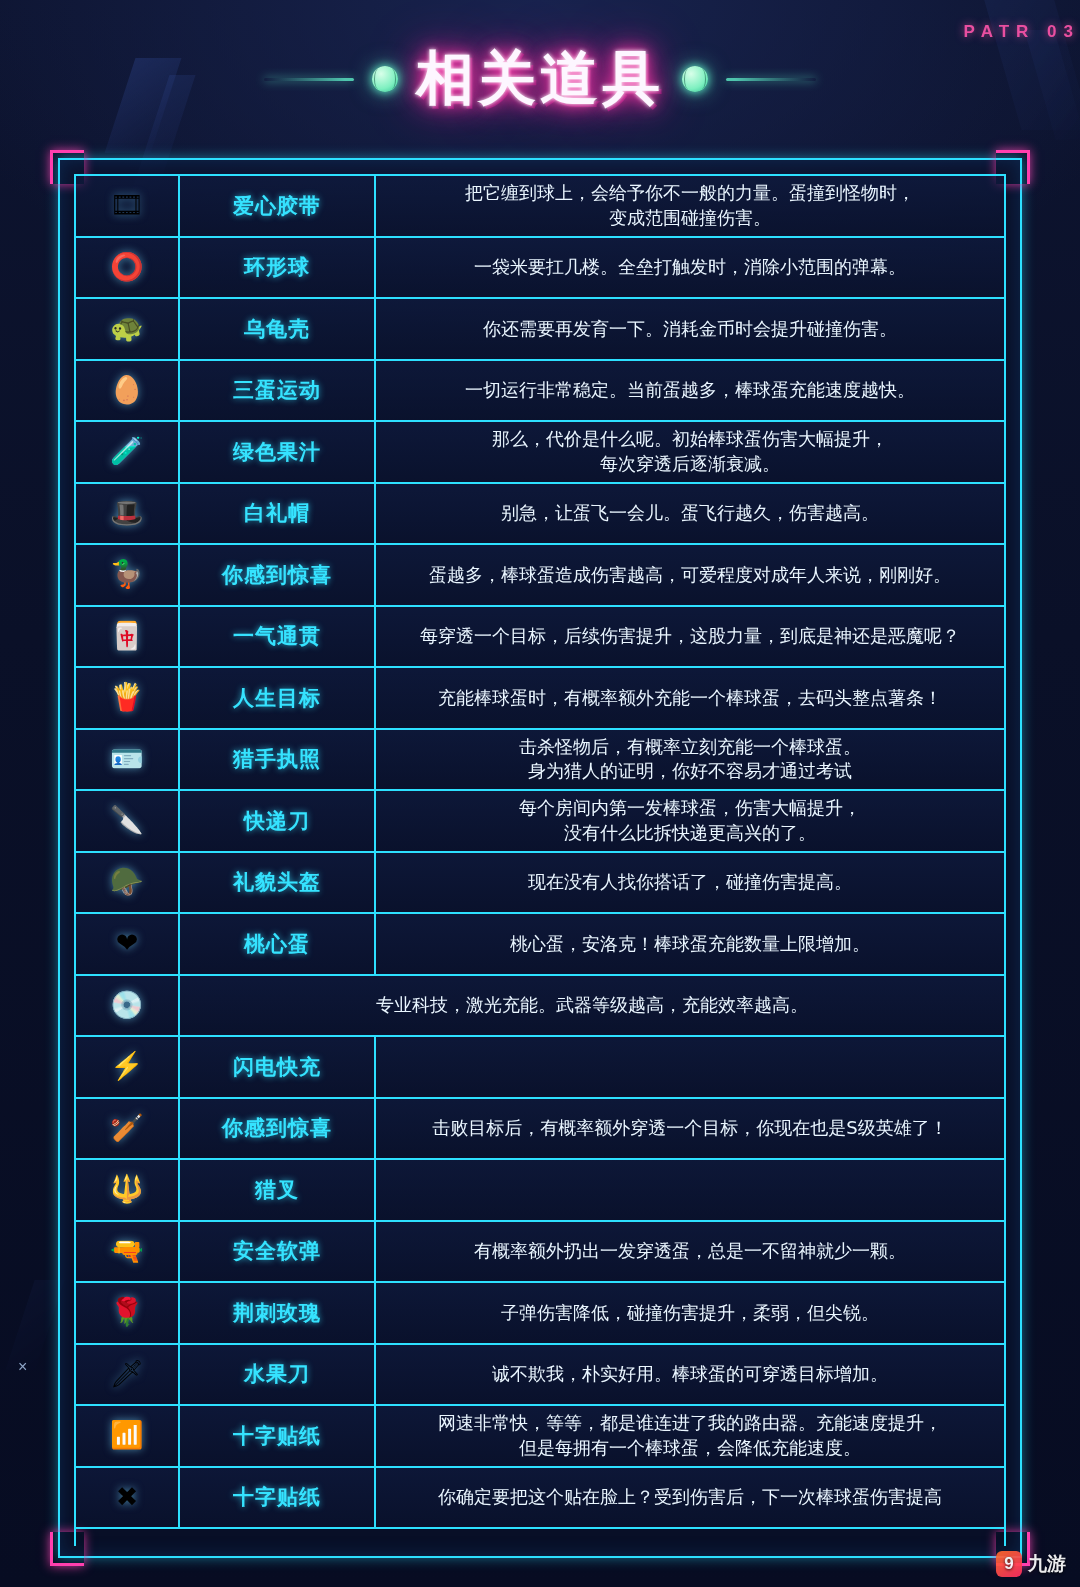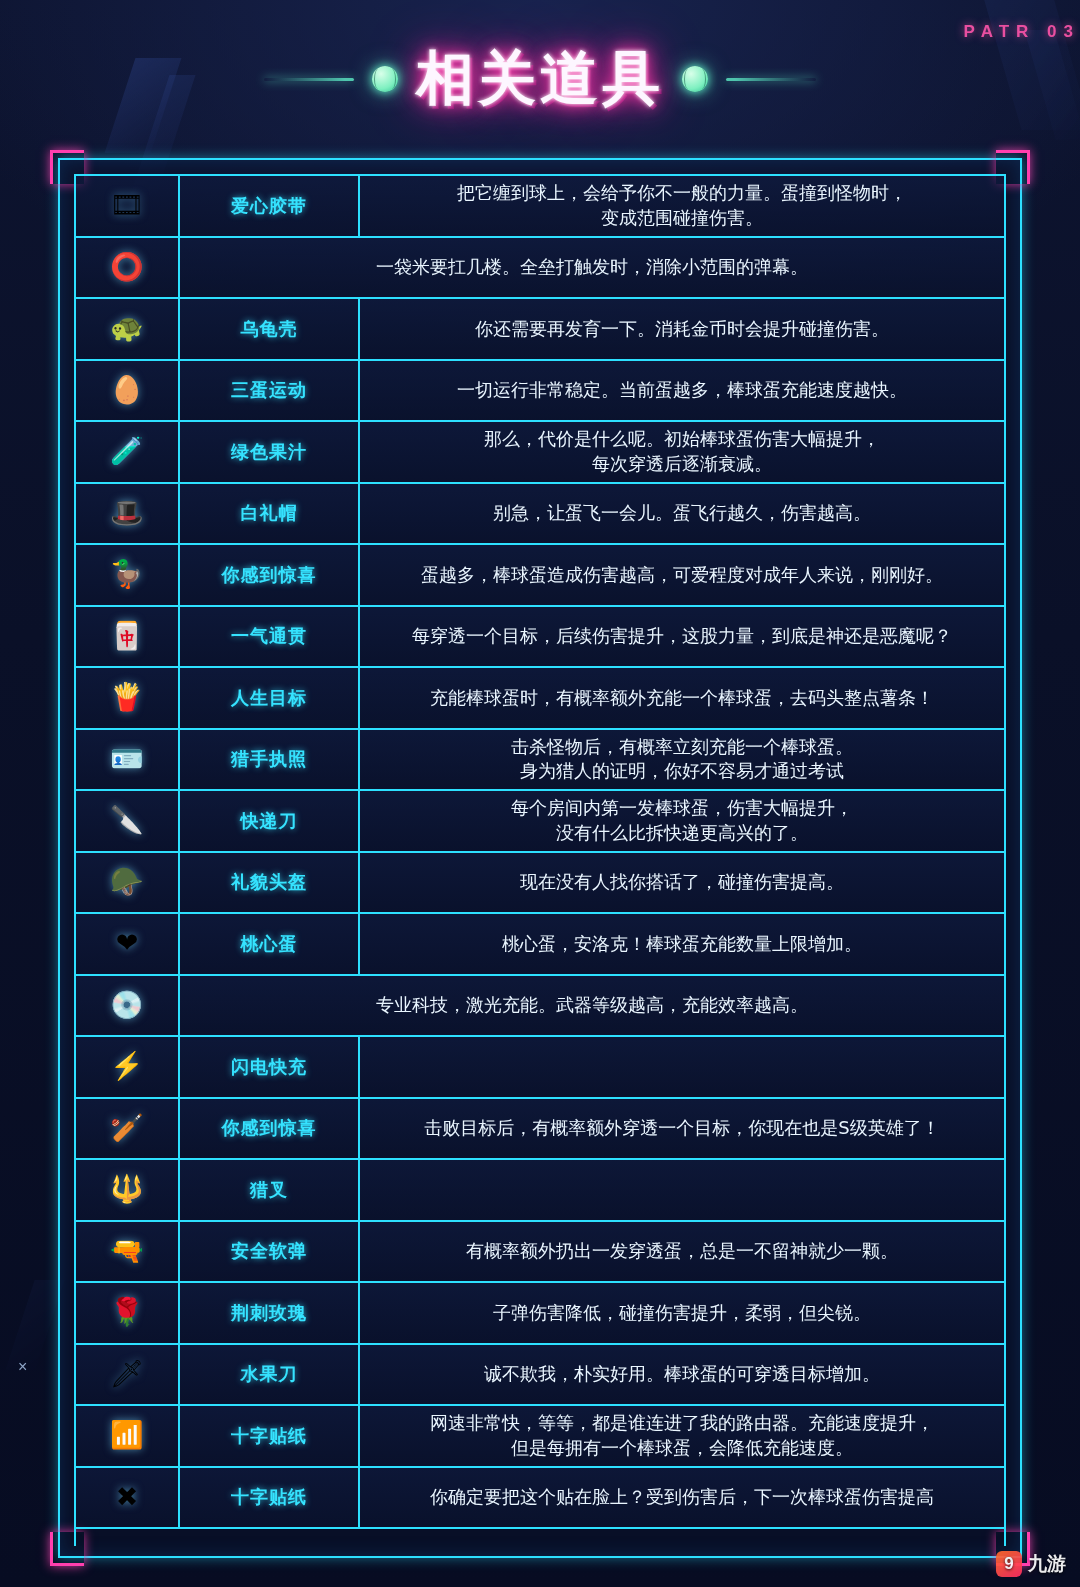--- a/index.html
+++ b/index.html
@@ -110,25 +110,25 @@
     height: 61.5px;
     border-bottom: 2px solid #2de0ff;
     background: linear-gradient(180deg, rgba(16,28,66,.6), rgba(10,18,46,.6));
   }
   .cell-icon {
     width: 104px; flex: none;
     border-right: 2px solid #2de0ff;
     display:flex; align-items:center; justify-content:center;
   }
   .cell-name {
-    width: 180px; flex: none;
+    width: 196px; flex: none;
     border-right: 2px solid #2de0ff;
     display:flex; align-items:center; justify-content:center;
     color: #35e3ff;
-    font-size: 18px; font-weight: bold; letter-spacing: 1px;
+    font-size: 21px; font-weight: bold; letter-spacing: 1px;
     text-shadow: 0 0 6px rgba(53,227,255,.75);
     font-family: "DejaVu Sans", "Liberation Sans", sans-serif;
   }
   .cell-desc {
     flex: 1;
     display:flex; align-items:center; justify-content:center;
     padding: 0 10px;
     color: #eaf6ff;
     font-size: 18px; line-height: 1.35; text-align:center;
     font-family: "DejaVu Sans", "Liberation Sans", sans-serif;
@@ -195,20 +195,21 @@
             <div class="pixicon">🎞</div>
           </div>
           <div class="cell-name">爱心胶带</div>
           <div class="cell-desc">把它缠到球上，会给予你不一般的力量。蛋撞到怪物时，
 变成范围碰撞伤害。</div>
         </div>
         <div class="row">
           <div class="cell-icon">
             <div class="pixicon">⭕</div>
           </div>
+          <div class="cell-name">环形球</div>
           <div class="cell-desc">一袋米要扛几楼。全垒打触发时，消除小范围的弹幕。</div>
         </div>
         <div class="row">
           <div class="cell-icon">
             <div class="pixicon">🐢</div>
           </div>
           <div class="cell-name">乌龟壳</div>
           <div class="cell-desc">你还需要再发育一下。消耗金币时会提升碰撞伤害。</div>
         </div>
         <div class="row">

